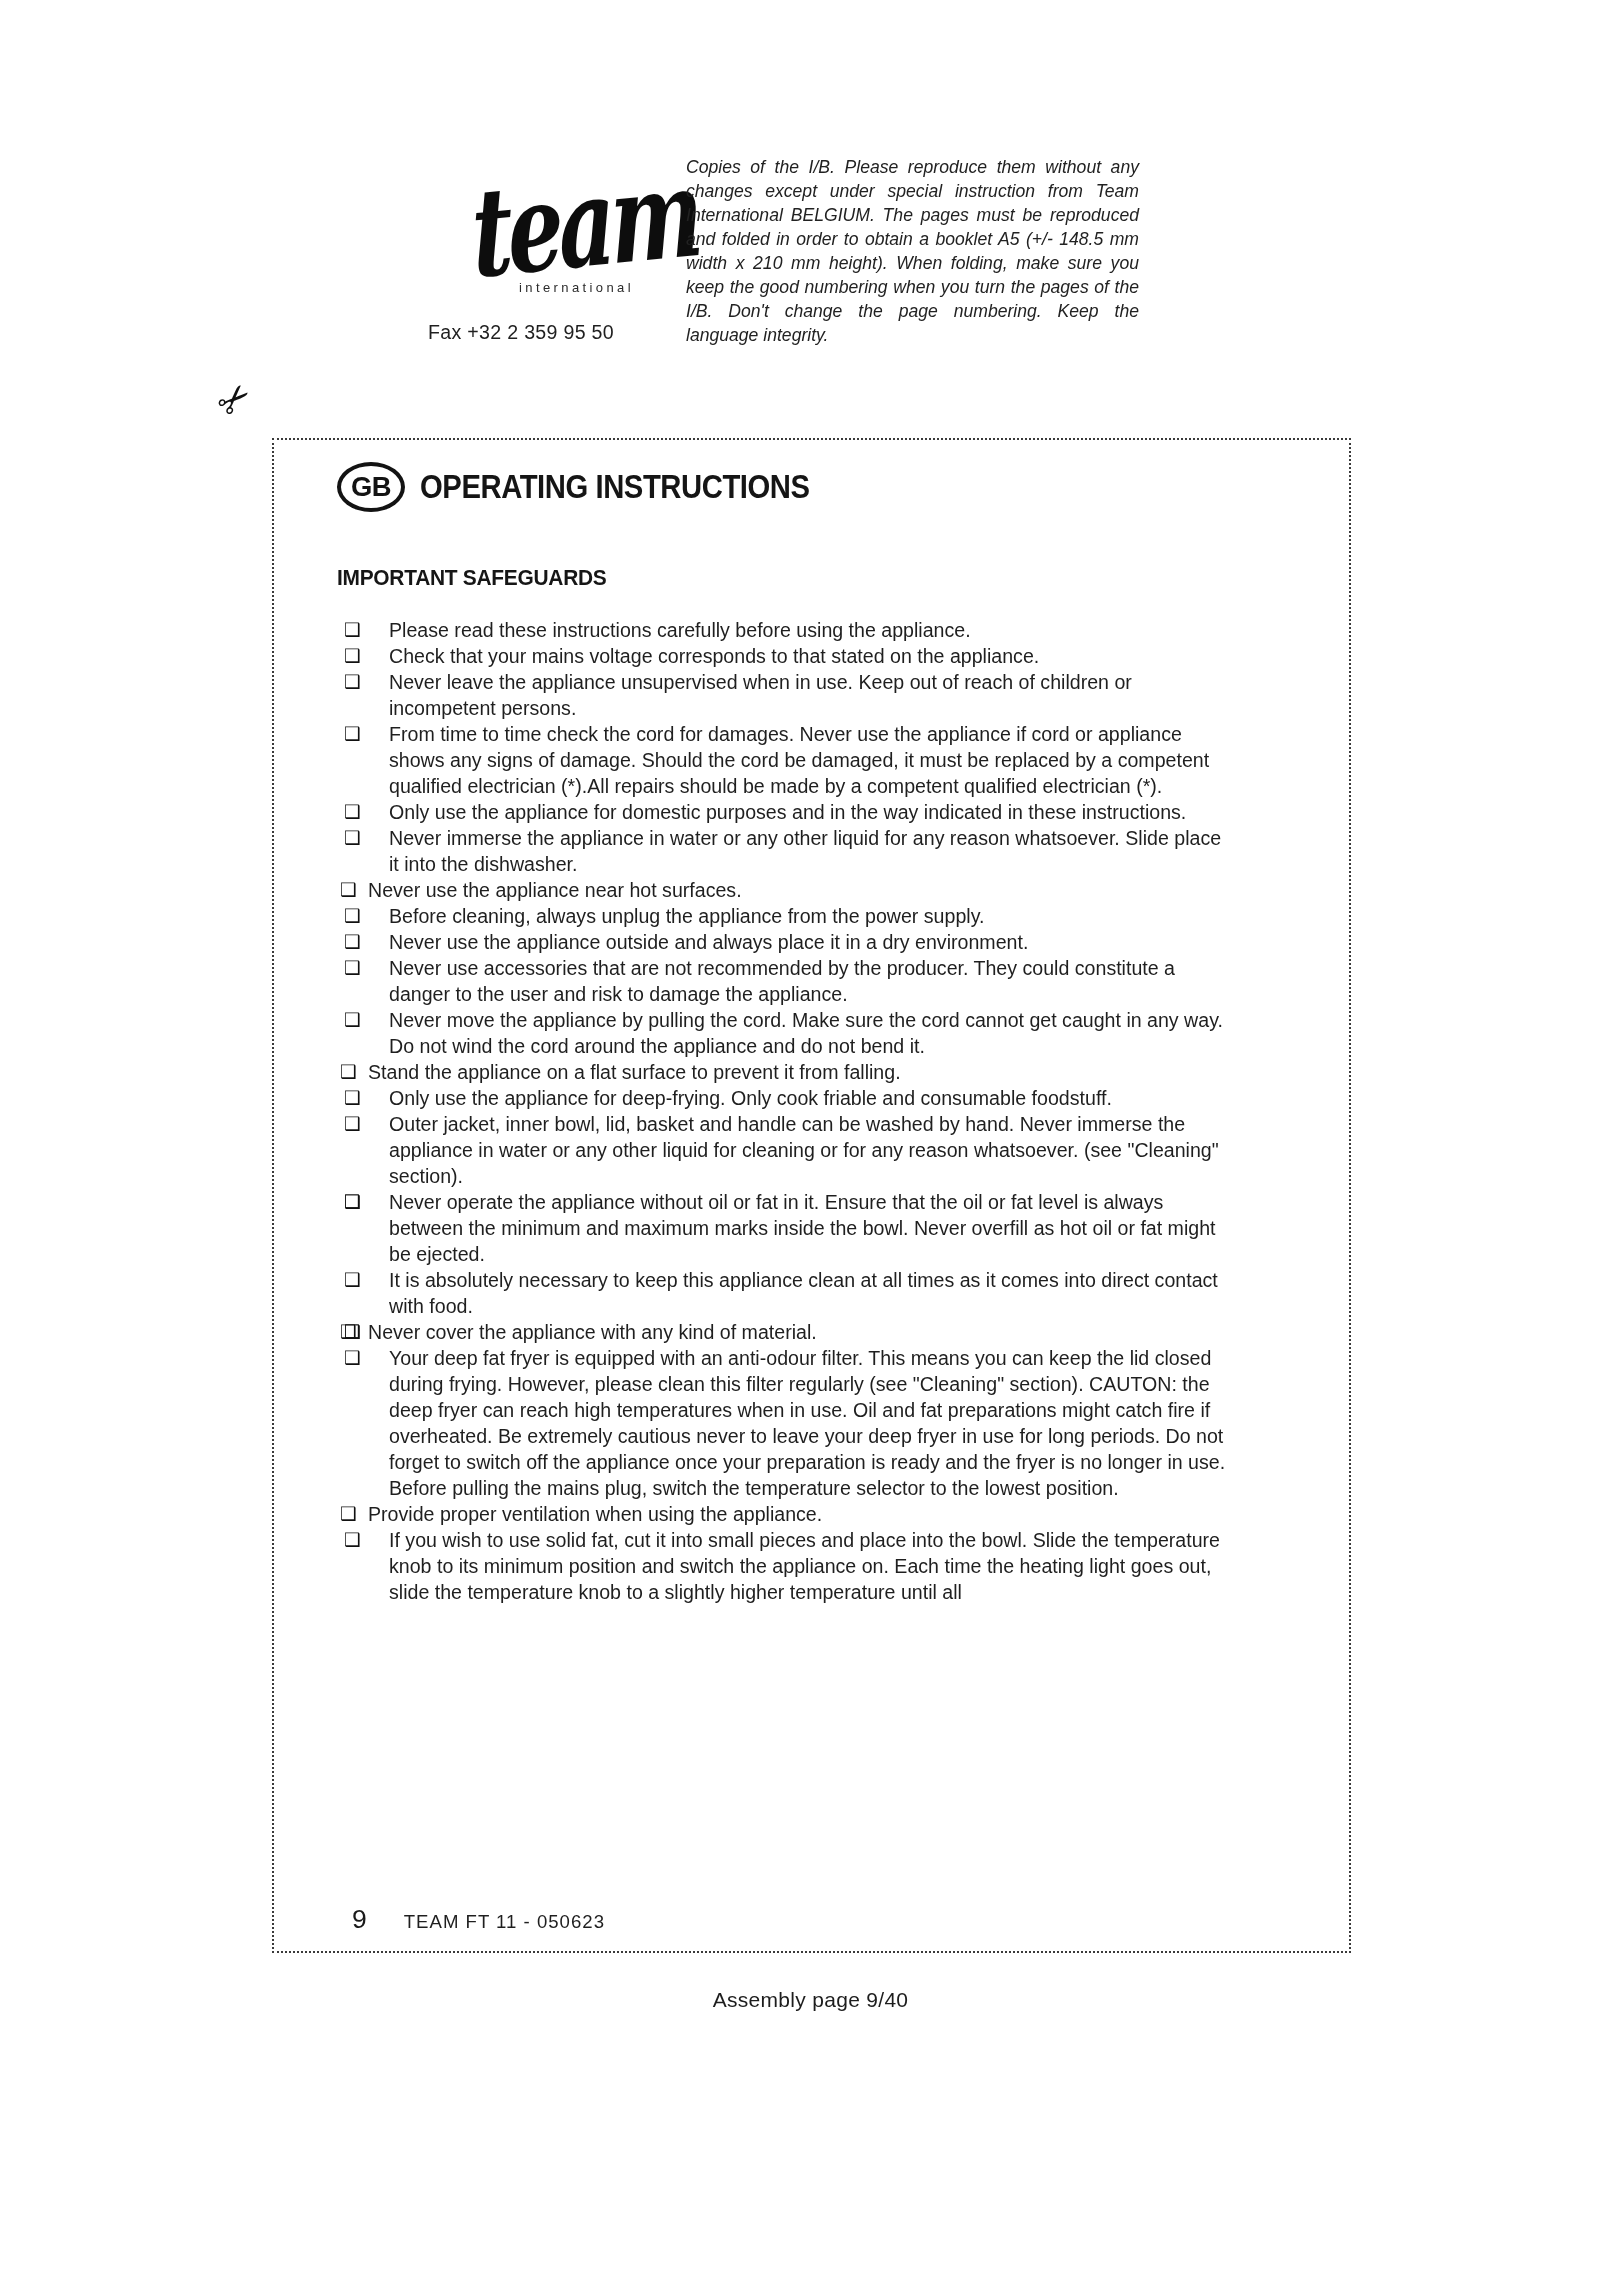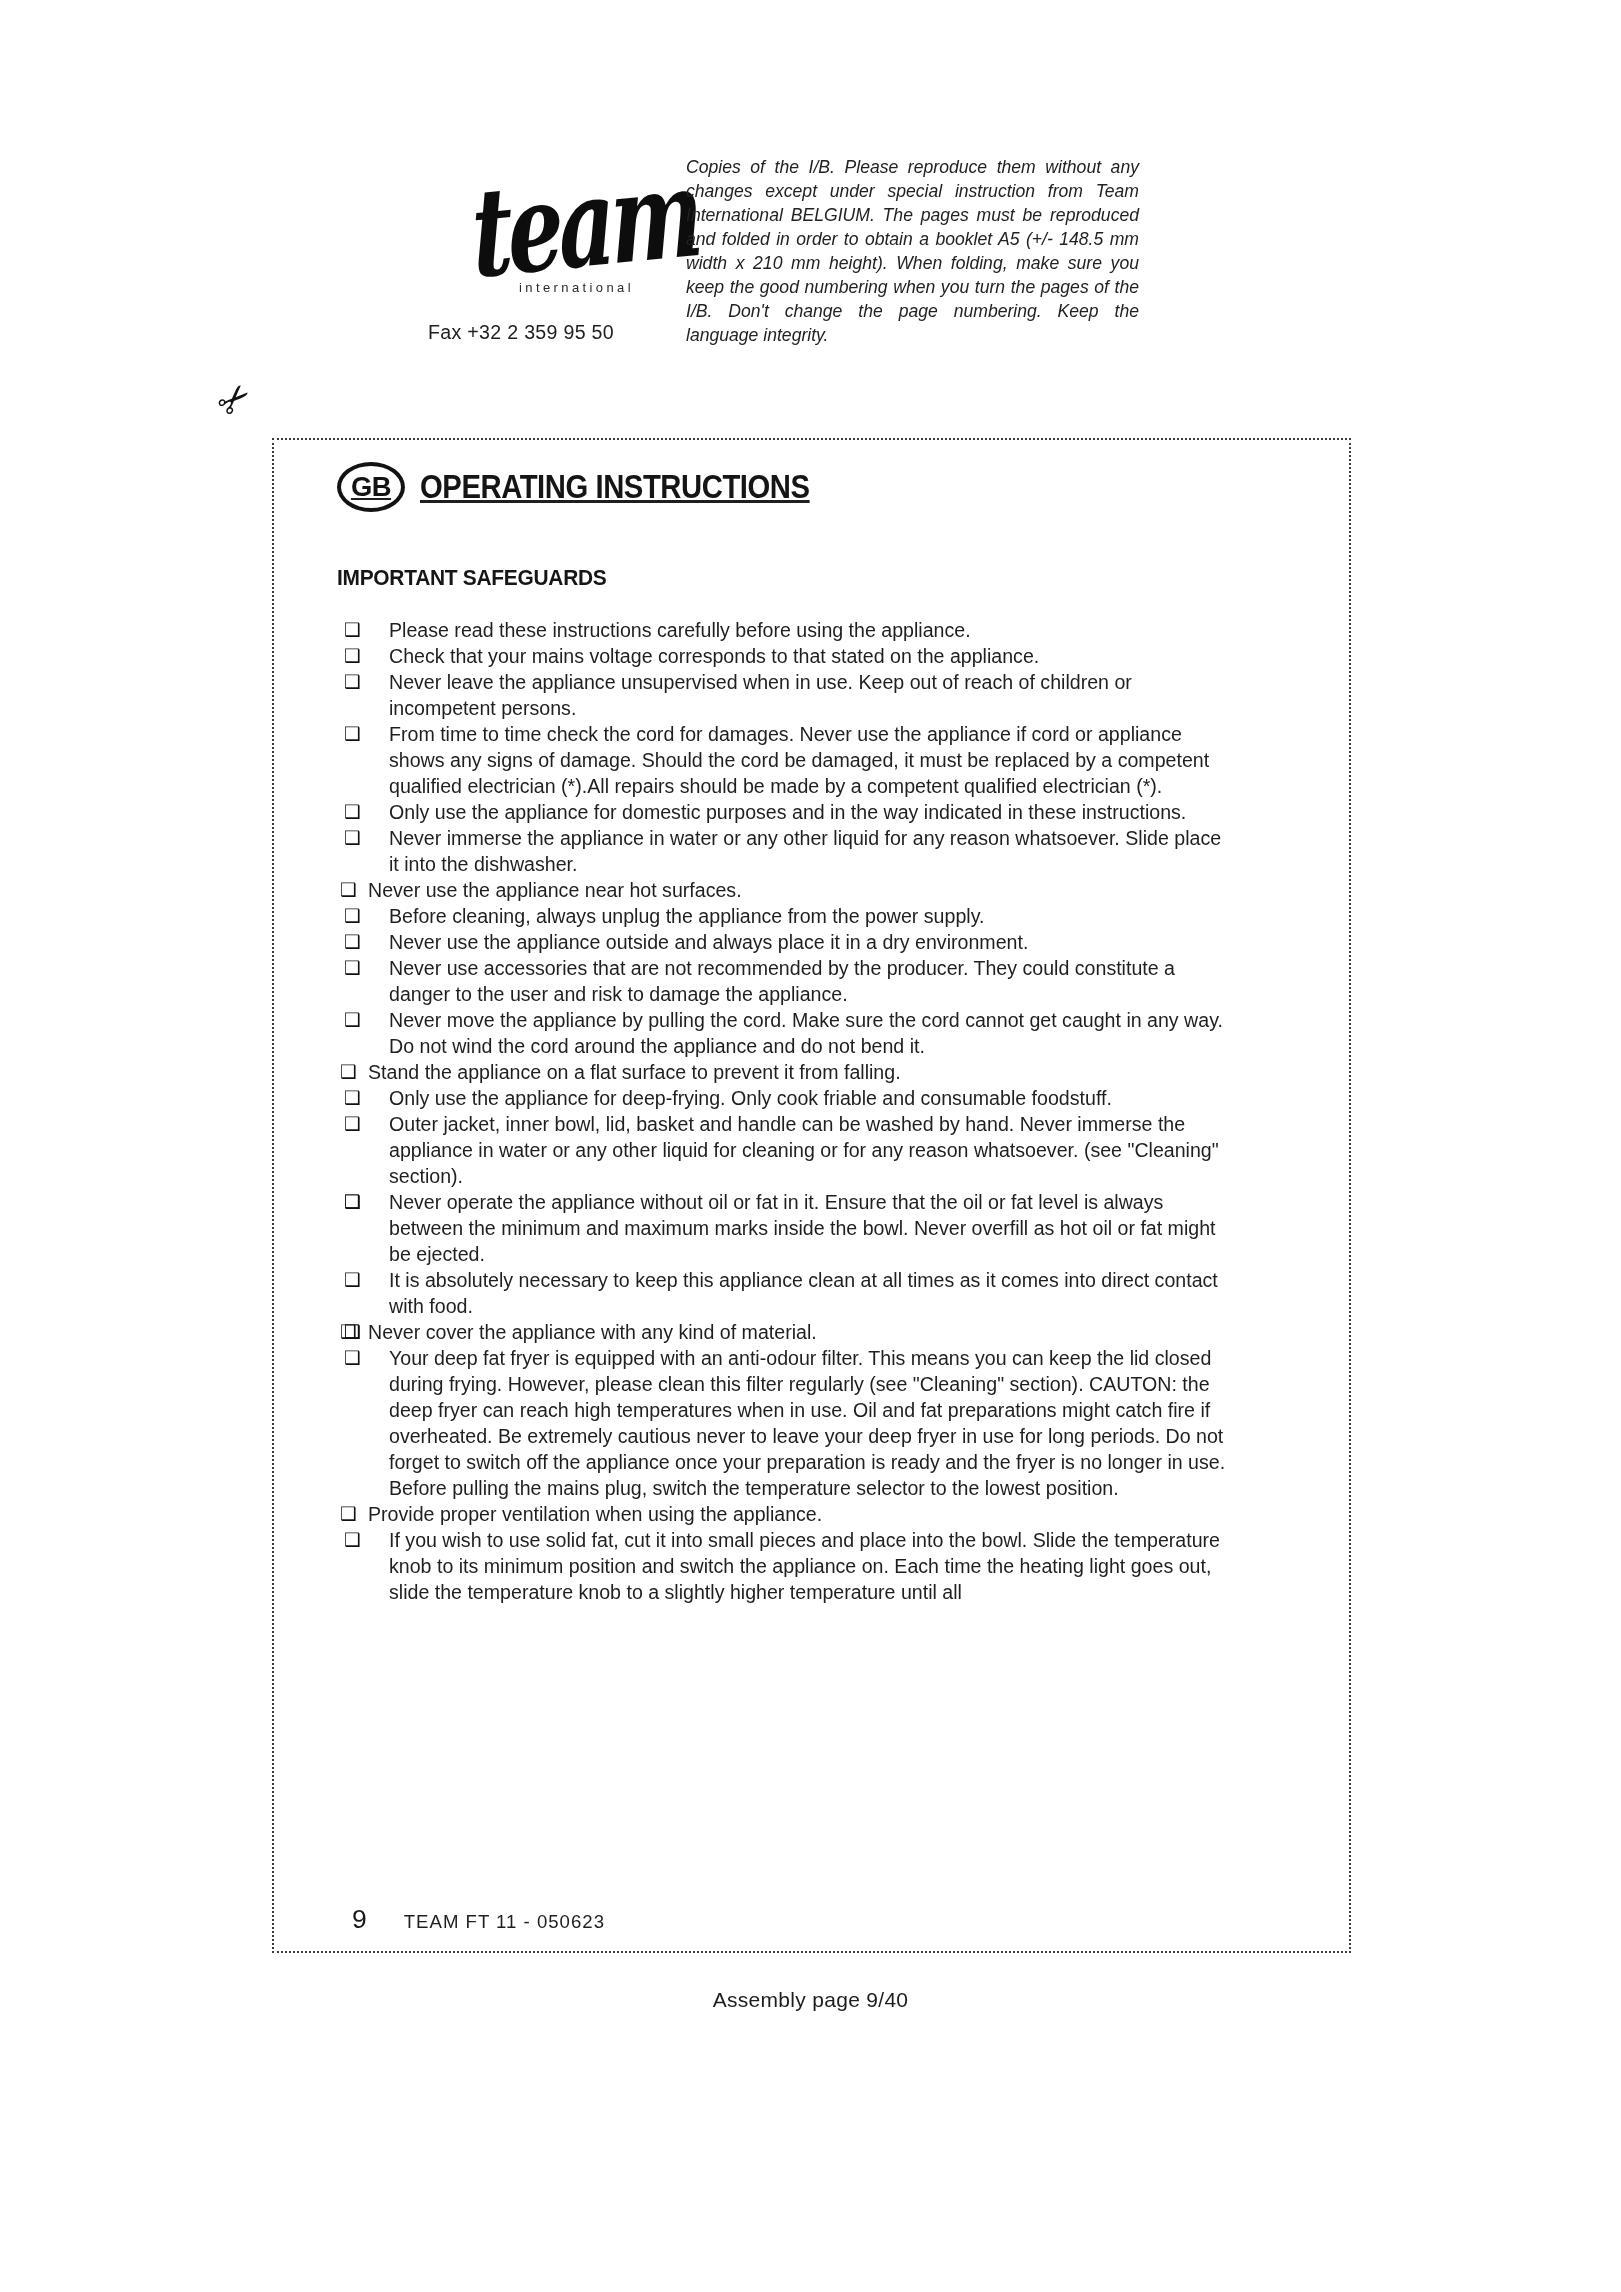--- a/index.html
+++ b/index.html
@@ -48,21 +48,21 @@
     color:#101010;
   }
   
   .cut-box{
     position:absolute;left:272px;top:438px;
     width:1079px;height:1515px;
     box-sizing:border-box;
     border:2px dotted #3a3a3a;
     padding:19.6px 45px 0 63px;
   }
-  .title-row{display:flex;align-items:center;gap:14.7px;margin-top:2px;text-decoration:underline;}
+  .title-row{display:flex;align-items:center;gap:14.7px;margin-top:2px;}
   .gb-badge{
     box-sizing:border-box;
     width:68px;height:50px;
     border:4.4px solid #131313;border-radius:50%;
     display:flex;align-items:center;justify-content:center;
     font-weight:bold;font-size:27.4px;letter-spacing:-0.5px;
     color:#131313;flex:0 0 auto;
   }
   .sheet-title{
     font-weight:bold;font-size:34px;letter-spacing:-0.5px;

